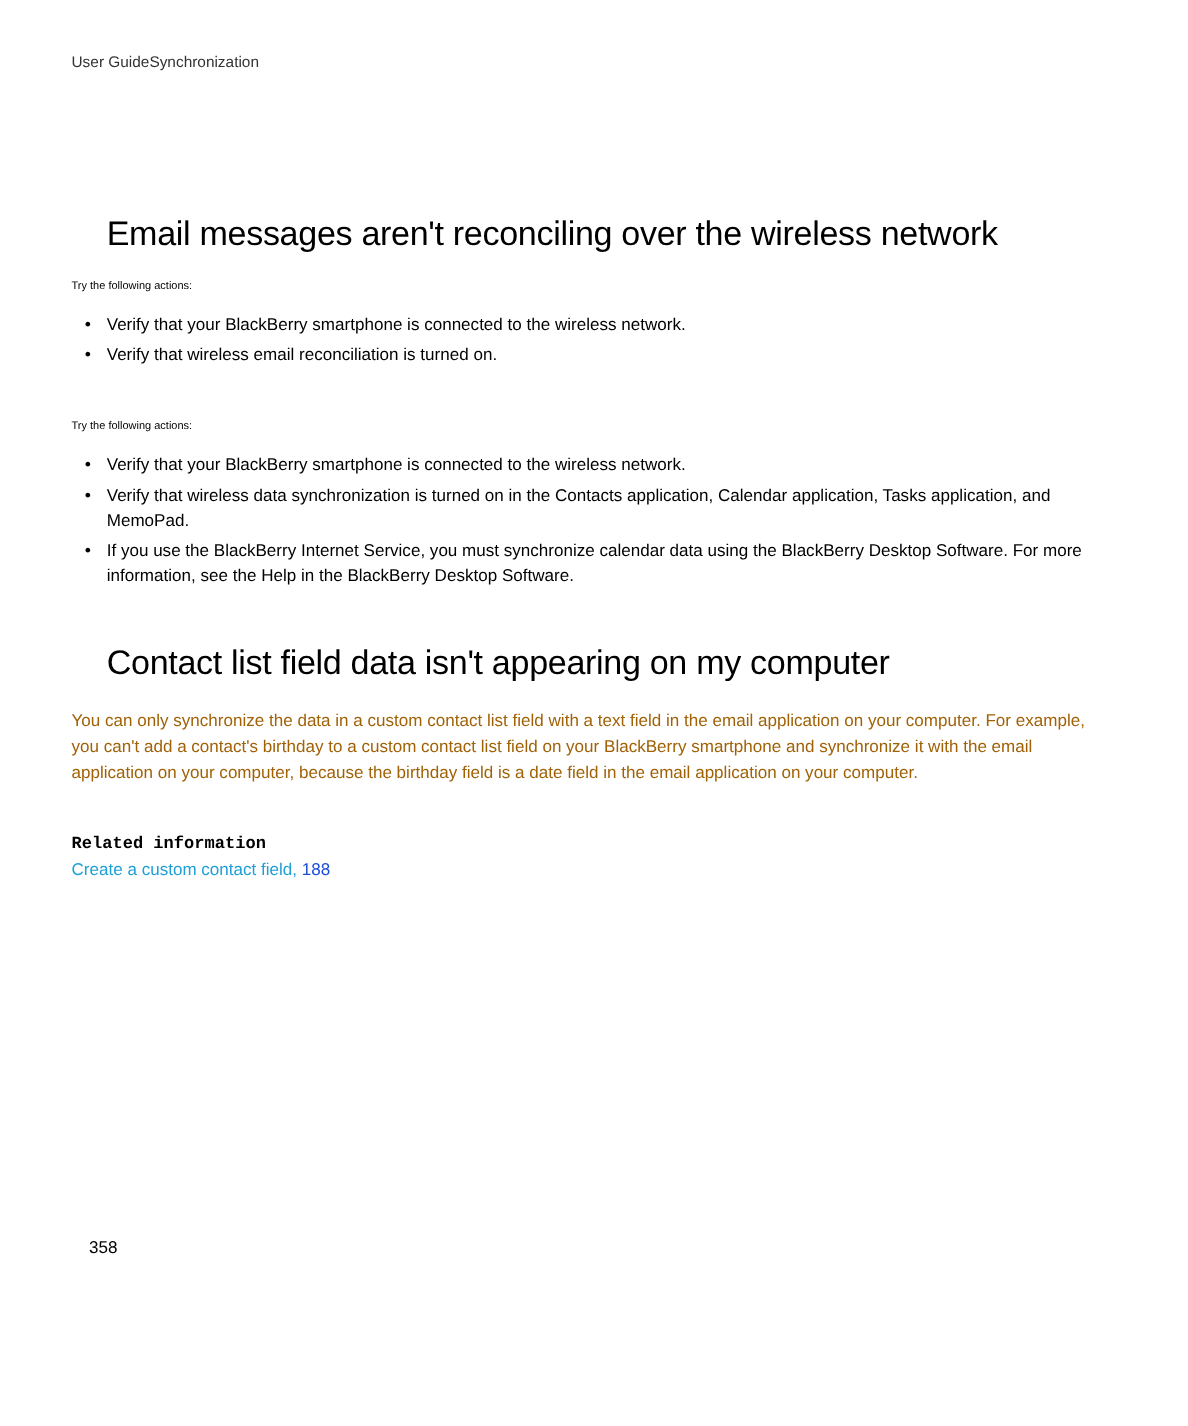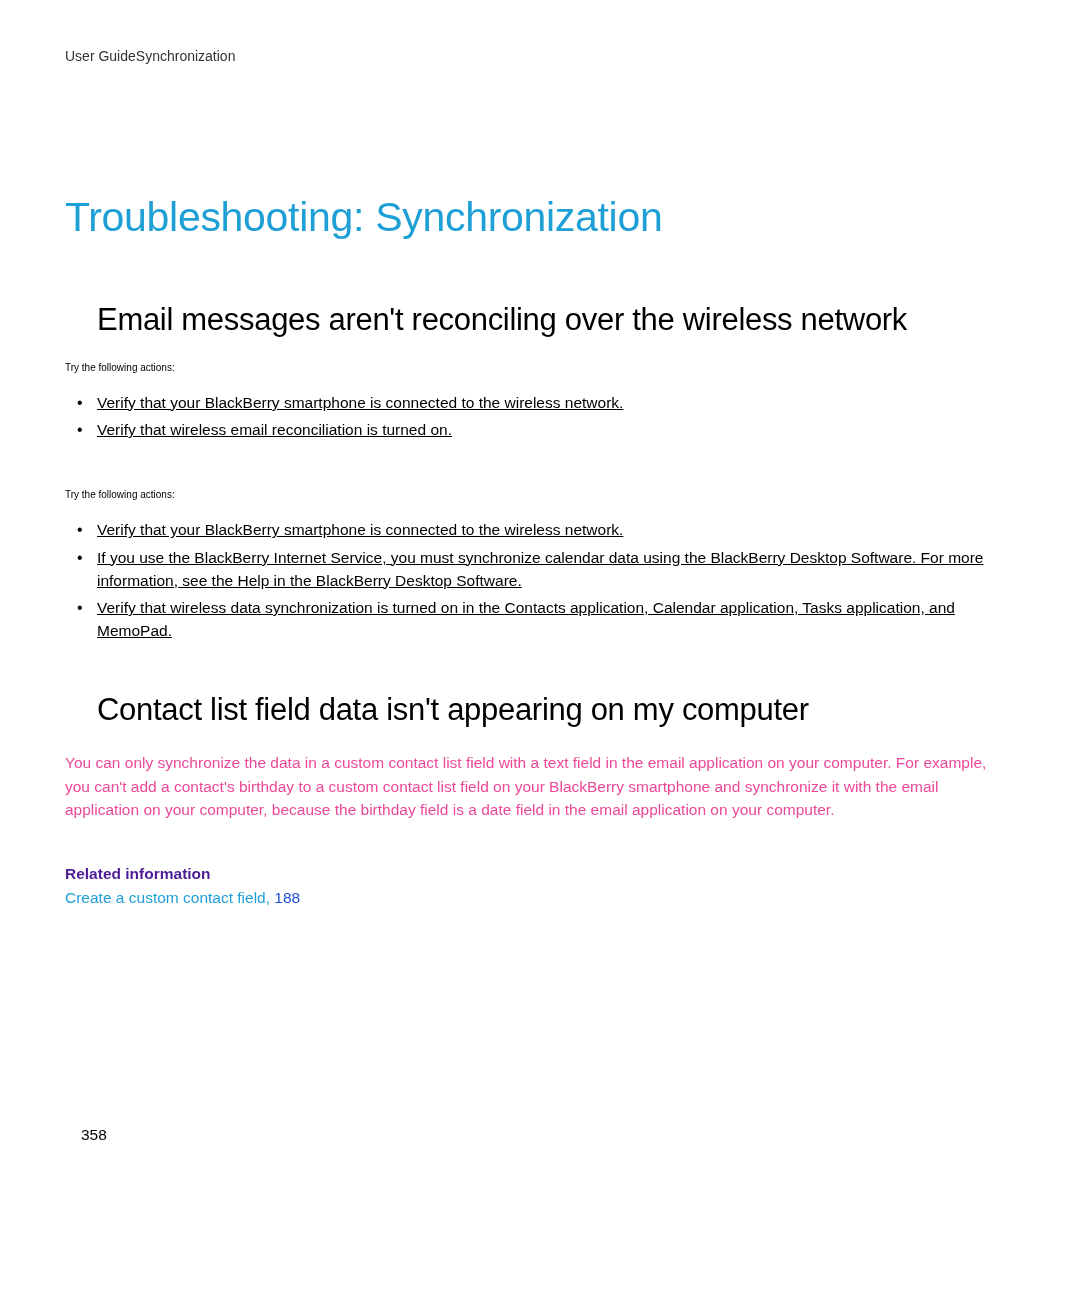--- a/index.html
+++ b/index.html
@@ -45,46 +45,46 @@
   }
   .intro-text {
     font-size: 10px;
     color: #000000;
     margin-bottom: 18px;
   }
   ul {
     list-style: none;
     margin-bottom: 48px;
     padding-left: 32px;
-    text-decoration: underline;
   }
   li {
     font-size: 15.5px;
     color: #000000;
     line-height: 1.5;
     margin-bottom: 4px;
     position: relative;
   }
   li::before {
     content: "•";
     position: absolute;
     left: -20px;
     font-size: 16px;
   }
   .body-para {
     font-size: 15.5px;
-    color: #ec4899;
+    color: #a16207;
     line-height: 1.5;
     margin-bottom: 44px;
   }
   .related-heading {
     font-size: 15.5px;
     font-weight: bold;
-    color: #4c1d95;
+    color: #000000;
     margin-bottom: 6px;
+    font-family: Liberation Mono, monospace;
   }
   .related-line {
     font-size: 15.5px;
   }
   .related-link {
     color: #1e9fd6;
     text-decoration: none;
   }
   .related-page {
     color: #1d4ed8;
@@ -100,34 +100,33 @@
 </head>
 <body>
 
 <div class="page">
 
   <div class="header">
     <span>User Guide</span>
     <span>Synchronization</span>
   </div>
 
-  <h1 class="title">Troubleshooting: Synchronization</h1>
 
   <h2 class="section-heading">Email messages aren't reconciling over the wireless network</h2>
   <p class="intro-text">Try the following actions:</p>
   <ul>
     <li>Verify that your BlackBerry smartphone is connected to the wireless network.</li>
     <li>Verify that wireless email reconciliation is turned on.</li>
   </ul>
 
   <p class="intro-text">Try the following actions:</p>
   <ul>
     <li>Verify that your BlackBerry smartphone is connected to the wireless network.</li>
+    <li>Verify that wireless data synchronization is turned on in the Contacts application, Calendar application, Tasks application, and MemoPad.</li>
     <li>If you use the BlackBerry Internet Service, you must synchronize calendar data using the BlackBerry Desktop Software. For more information, see the Help in the BlackBerry Desktop Software.</li>
-    <li>Verify that wireless data synchronization is turned on in the Contacts application, Calendar application, Tasks application, and MemoPad.</li>
   </ul>
 
   <h2 class="section-heading">Contact list field data isn't appearing on my computer</h2>
   <p class="body-para">You can only synchronize the data in a custom contact list field with a text field in the email application on your computer. For example, you can't add a contact's birthday to a custom contact list field on your BlackBerry smartphone and synchronize it with the email application on your computer, because the birthday field is a date field in the email application on your computer.</p>
 
   <p class="related-heading">Related information</p>
   <p class="related-line">
     <a href="#" class="related-link">Create a custom contact field,</a><span class="related-page"> 188</span>
   </p>
 

